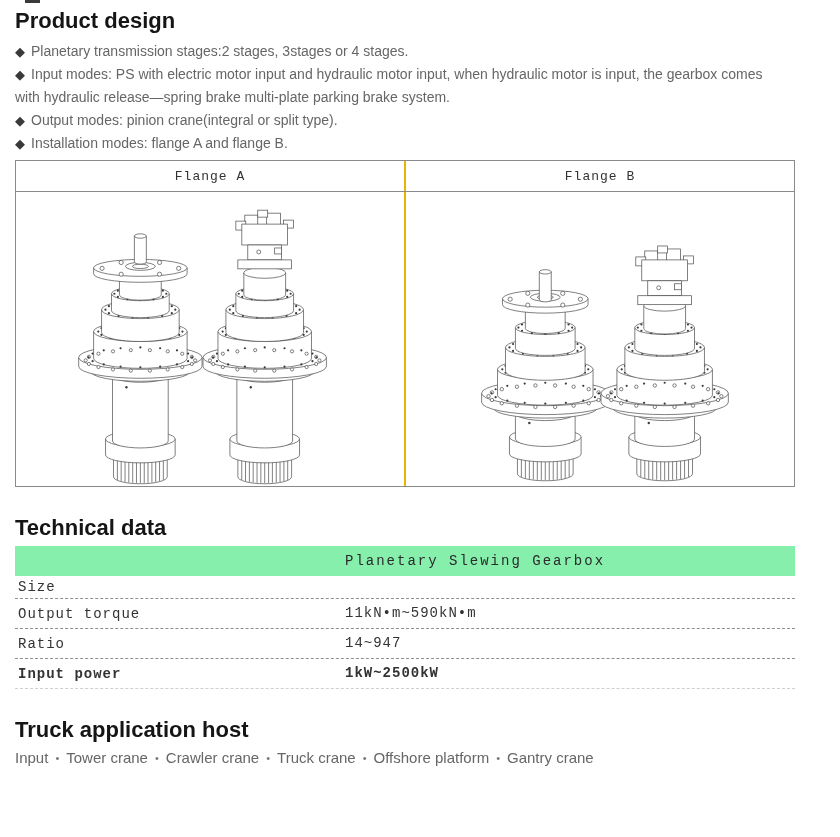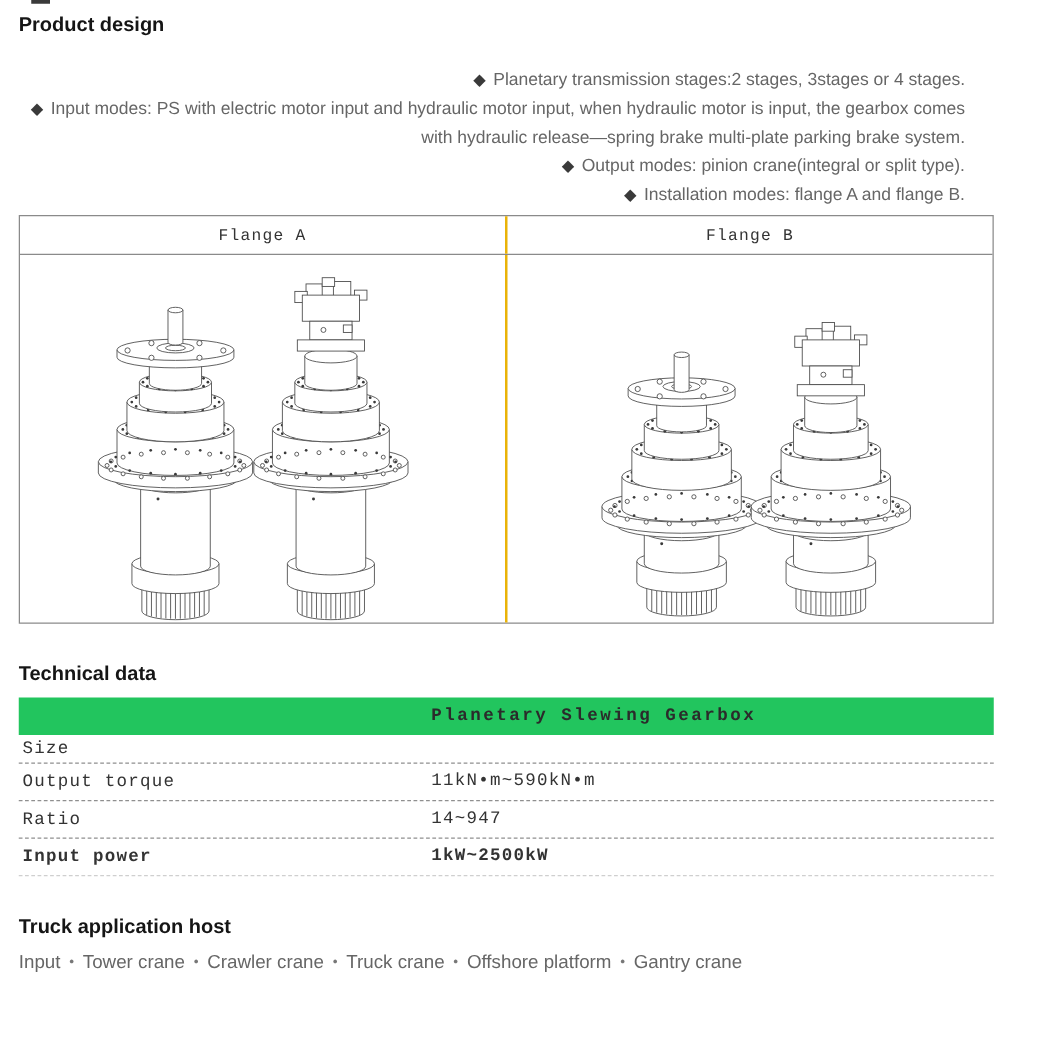--- a/index.html
+++ b/index.html
@@ -2,23 +2,23 @@
 <html><head>
 <meta charset="utf-8">
 <style>
   html,body{margin:0;padding:0;}
   body{
     width:840px;height:837px;background:#fff;overflow:hidden;position:relative;
     font-family:"Liberation Sans",sans-serif;
   }
   .page{position:absolute;left:15px;top:0;width:780px;}
   .frag{position:absolute;left:10px;top:0;width:15px;height:3px;background:#3a3a3a;}
-  .sec{font-size:16px;font-weight:bold;color:#151515;margin:0;line-height:22px;}
+  .sec{font-size:22px;font-weight:bold;color:#151515;margin:0;line-height:22px;}
   #pd-title{margin-top:10px;}
-  .bullets{margin-top:20px;width:757px;text-align:right;}
+  .bullets{margin-top:8px;width:757px;}
   .bullet{font-size:14px;line-height:23px;color:#666;}
   .dm{color:#3a3a3a;font-size:13px;margin-right:6px;}
   
   .flange-table{margin-top:5px;border:1px solid #8a8a8a;}
   .ft-row{display:flex;}
   .ft-cell{flex:1;min-width:0;}
   .ft-cell + .ft-cell{border-left:2px solid #eab308;}
   .ft-head .ft-cell{
     height:30px;display:flex;align-items:center;justify-content:center;
     font-family:"Liberation Mono",monospace;font-size:13px;color:#333;letter-spacing:1px;
@@ -558,21 +558,21 @@
               <rect x="233" y="104" width="54" height="9" fill="#fff" stroke="#4a4a4a" stroke-width="0.7"></rect>
             </g>
           </svg>
         </div>
     </div>
   </div>
 
   <h1 class="sec" id="td-title">Technical data</h1>
 
   <div>
-    <div class="tt-head" style="background: #22c55e; font-weight: bold;">
+    <div class="tt-head" style="background: #86efac;">
       <span>Planetary Slewing Gearbox</span>
     </div>
     <div id="ttrows">
         <div class="tt-row">
           <div class="tt-label">Size</div>
         </div>
         <div class="tt-row">
           <div class="tt-label">Output torque</div>
           <div class="tt-vals">
             <div class="tt-val">11kN•m~590kN•m</div>

